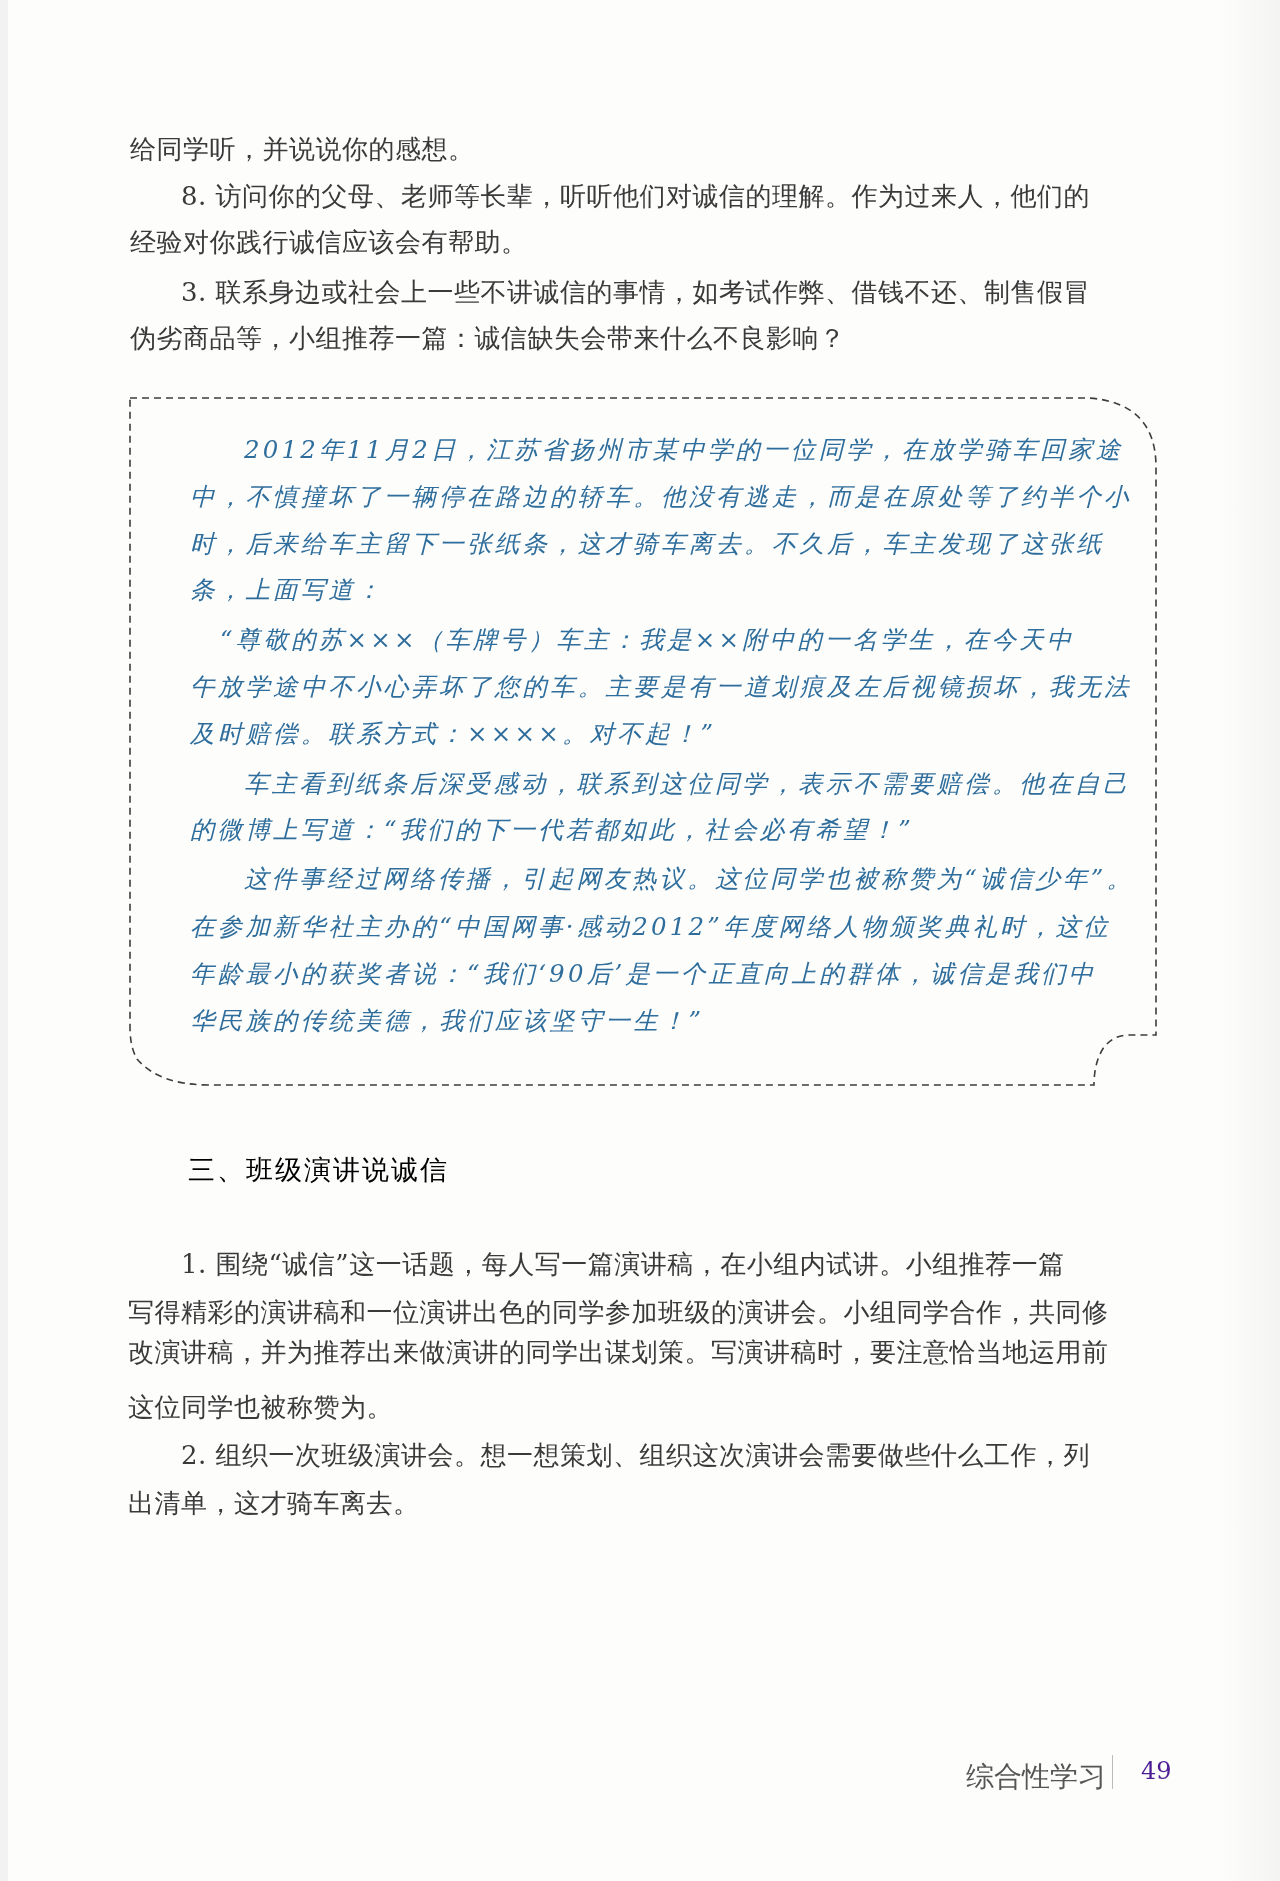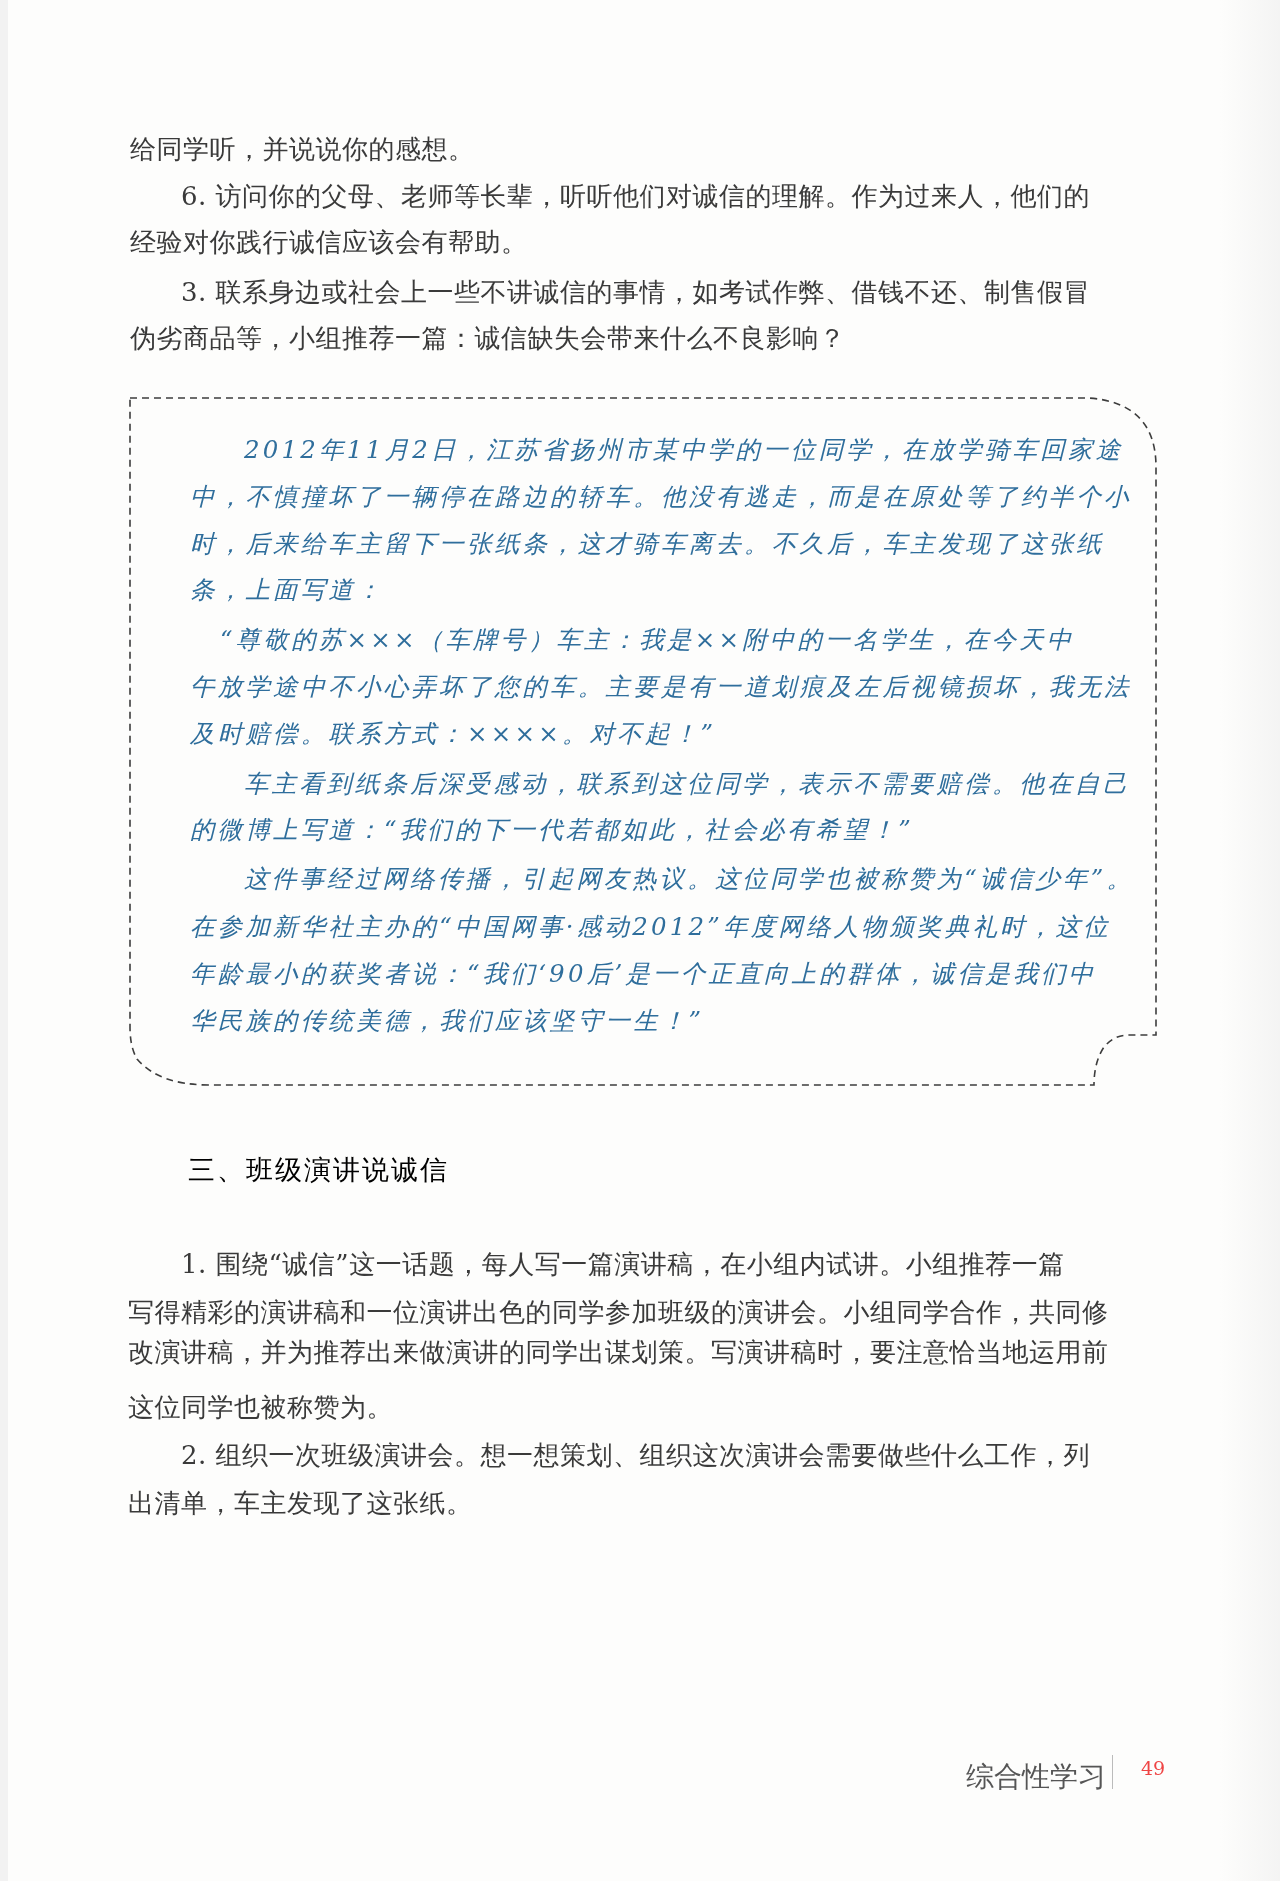--- a/index.html
+++ b/index.html
@@ -4,34 +4,34 @@
 <style>
   html, body { margin:0; padding:0; }
   body { width:1280px; height:1881px; background:#fdfdfc; position:relative; overflow:hidden;
          font-family:"DejaVu Serif", serif; }
   .line { position:absolute; white-space:nowrap; font-size:26px; color:#3a3a3a; letter-spacing:0.5px; }
   .blue { color:#2f6e9c; font-size:24.5px; letter-spacing:3.2px;font-style:italic; }
   .heading { font-size:27px; color:#000000; letter-spacing:2px; }
   #box { position:absolute; left:129px; top:397px; width:1028px; height:690px; }
   .footer-label { position:absolute; font-size:28px; color:#555; white-space:nowrap; }
   .footer-sep { position:absolute; left:1112px; top:1755px; width:1px; height:34px; background:#bbb; }
-  .page-num { position:absolute; font-size:19px; color:#ef4444; }
+  .page-num { position:absolute; font-size:24px; color:#4c1d95; }
   .edge-shadow { position:absolute; top:0; right:0; width:60px; height:1881px;
     background:linear-gradient(to right, rgba(240,240,240,0), rgba(235,235,235,0.5)); }
   .left-edge { position:absolute; top:0; left:0; width:8px; height:1881px; background:#f2f2f2; }
 </style>
 </head>
 <body>
 
 <div class="left-edge"></div>
 <div class="edge-shadow"></div>
 
 <div>
   <div class="line" style="left:130px; top:132px;">给同学听，并说说你的感想。</div>
-  <div class="line" style="left:181px; top:179px;">6. 访问你的父母、老师等长辈，听听他们对诚信的理解。作为过来人，他们的</div>
+  <div class="line" style="left:181px; top:179px;">8. 访问你的父母、老师等长辈，听听他们对诚信的理解。作为过来人，他们的</div>
   <div class="line" style="left:130px; top:225px;">经验对你践行诚信应该会有帮助。</div>
   <div class="line" style="left:181px; top:275px;">3. 联系身边或社会上一些不讲诚信的事情，如考试作弊、借钱不还、制售假冒</div>
   <div class="line" style="left:130px; top:321px;">伪劣商品等，小组推荐一篇：诚信缺失会带来什么不良影响？</div>
 </div>
 
 <svg id="box" viewBox="0 0 1028 690">
   <path d="M1 1 L960 1 Q1027 6 1027 70 L1027 638 L1000 638 Q985 638 975 650 Q965 665 965 688 L80 688 Q30 688 8 662 Q1 650 1 630 Z" fill="none" stroke="#3d3d3d" stroke-width="1.6" stroke-dasharray="7 5"></path>
 </svg>
 
 <div>
@@ -51,18 +51,18 @@
 </div>
 
 <div class="line heading" style="left:188px; top:1152px;">三、班级演讲说诚信</div>
 
 <div>
   <div class="line" style="left:181px; top:1247px;">1. 围绕“诚信”这一话题，每人写一篇演讲稿，在小组内试讲。小组推荐一篇</div>
   <div class="line" style="left:128px; top:1295px;">写得精彩的演讲稿和一位演讲出色的同学参加班级的演讲会。小组同学合作，共同修</div>
   <div class="line" style="left:128px; top:1335px;">改演讲稿，并为推荐出来做演讲的同学出谋划策。写演讲稿时，要注意恰当地运用前</div>
   <div class="line" style="left:128px; top:1390px;">这位同学也被称赞为。</div>
   <div class="line" style="left:181px; top:1438px;">2. 组织一次班级演讲会。想一想策划、组织这次演讲会需要做些什么工作，列</div>
-  <div class="line" style="left:128px; top:1486px;">出清单，车主发现了这张纸。</div>
+  <div class="line" style="left:128px; top:1486px;">出清单，这才骑车离去。</div>
 </div>
 
 <div class="footer-label" style="left:966px; top:1758px;">综合性学习</div>
 <div class="footer-sep"></div>
 <div class="page-num" style="left:1141px; top:1757px;">49</div>
 
 </body></html>

